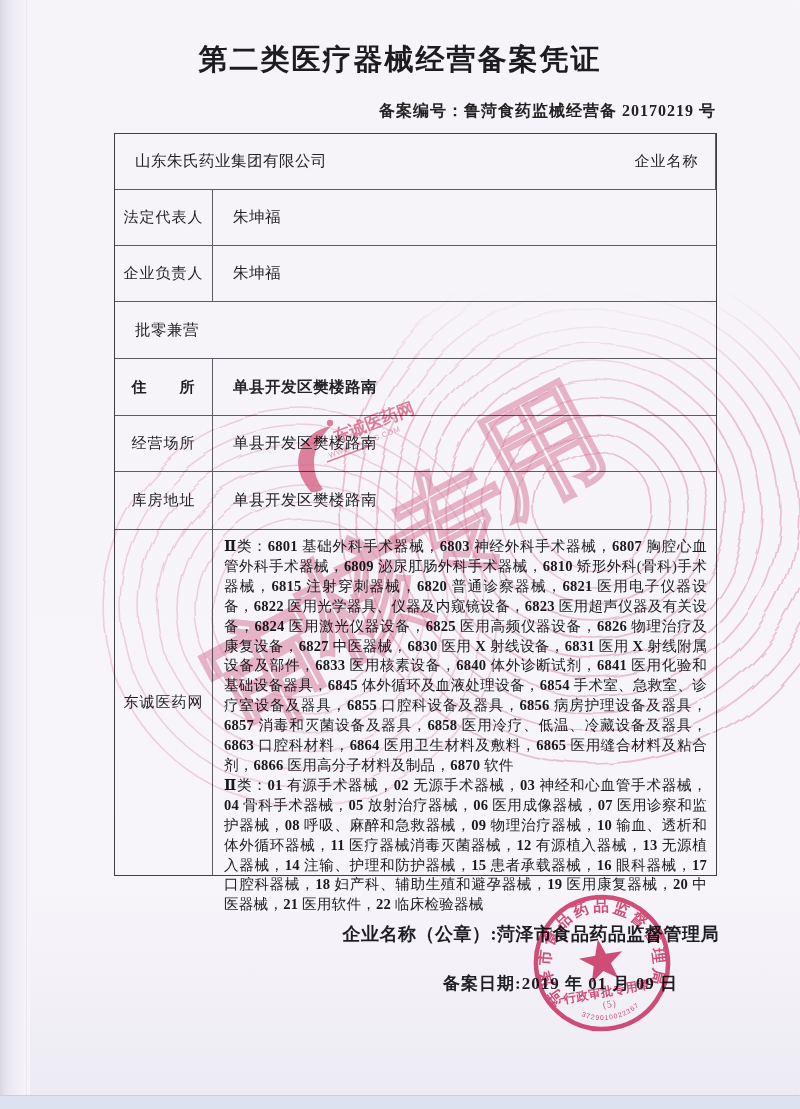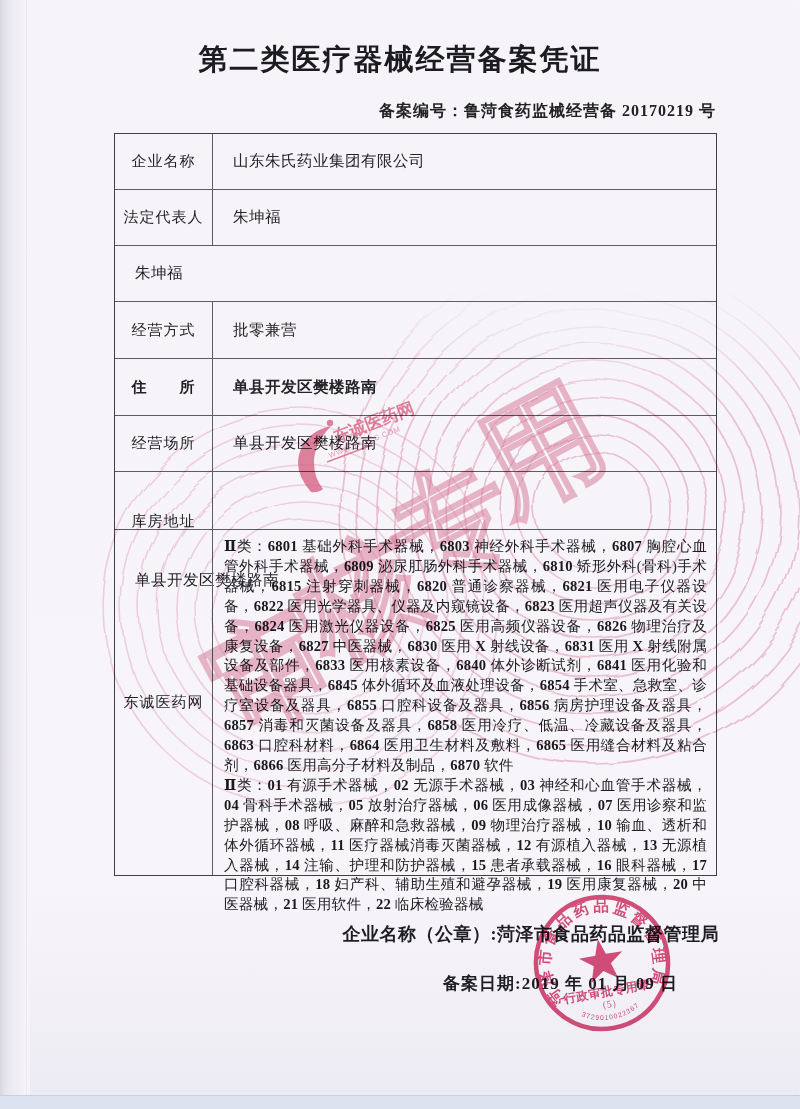--- a/index.html
+++ b/index.html
@@ -40,21 +40,21 @@
   .tcell.lab{
     width:98px;flex:0 0 98px;border-right:1px solid #5c5c62;
     display:flex;align-items:center;justify-content:center;
     font-size:15px;letter-spacing:1px;color:#1f1f23;text-align:center;
   }
   .tcell.val{
     flex:1;display:flex;align-items:center;
     padding-left:20px;font-size:15.5px;color:#242428;letter-spacing:0.5px;
   }
   .r1{height:55px;}.r2{height:56px;}.r3{height:56px;}.r4{height:57px;}
-  .r5{height:57px;font-weight:bold;}.r6{height:56px;}.r7{height:58px;flex-direction:column;}
+  .r5{height:57px;font-weight:bold;}.r6{height:56px;}.r7{height:58px;}
   .r-scope{height:346px;}
   .tcell.scope{
     display:block;padding:7px 9px 6px 11px;
     font-size:14.6px;line-height:19.9px;text-align:justify;
     letter-spacing:0.2px;color:#212125;
   }
   .tcell.scope p{margin:0;}
   .bold-digits b{font-weight:700;color:#1a1a1e;}
 
   .footer-dept{
@@ -76,32 +76,32 @@
   <div class="edge-left"></div>
   <div class="crease-v"></div>
 
   <div class="content">
     <h1 class="title">第二类医疗器械经营备案凭证</h1>
 
     <div class="filing-no"><span>备案编号：</span><span>鲁菏食药监械经营备 20170219 号</span></div>
 
     <div class="cert-table">
       <div class="trow r1">
+        <div class="tcell val">山东朱氏药业集团有限公司</div>
         <div class="tcell lab">企业名称</div>
-        <div class="tcell val">山东朱氏药业集团有限公司</div>
       </div>
       <div class="trow r2">
         <div class="tcell lab">法定代表人</div>
         <div class="tcell val">朱坤福</div>
       </div>
       <div class="trow r3">
+        <div class="tcell lab">企业负责人</div>
         <div class="tcell val">朱坤福</div>
       </div>
       <div class="trow r4">
-        <div class="tcell lab">经营方式</div>
         <div class="tcell val">批零兼营</div>
       </div>
       <div class="trow r5">
         <div class="tcell lab">住　　所</div>
         <div class="tcell val">单县开发区樊楼路南</div>
       </div>
       <div class="trow r6">
         <div class="tcell lab">经营场所</div>
         <div class="tcell val">单县开发区樊楼路南</div>
       </div>

